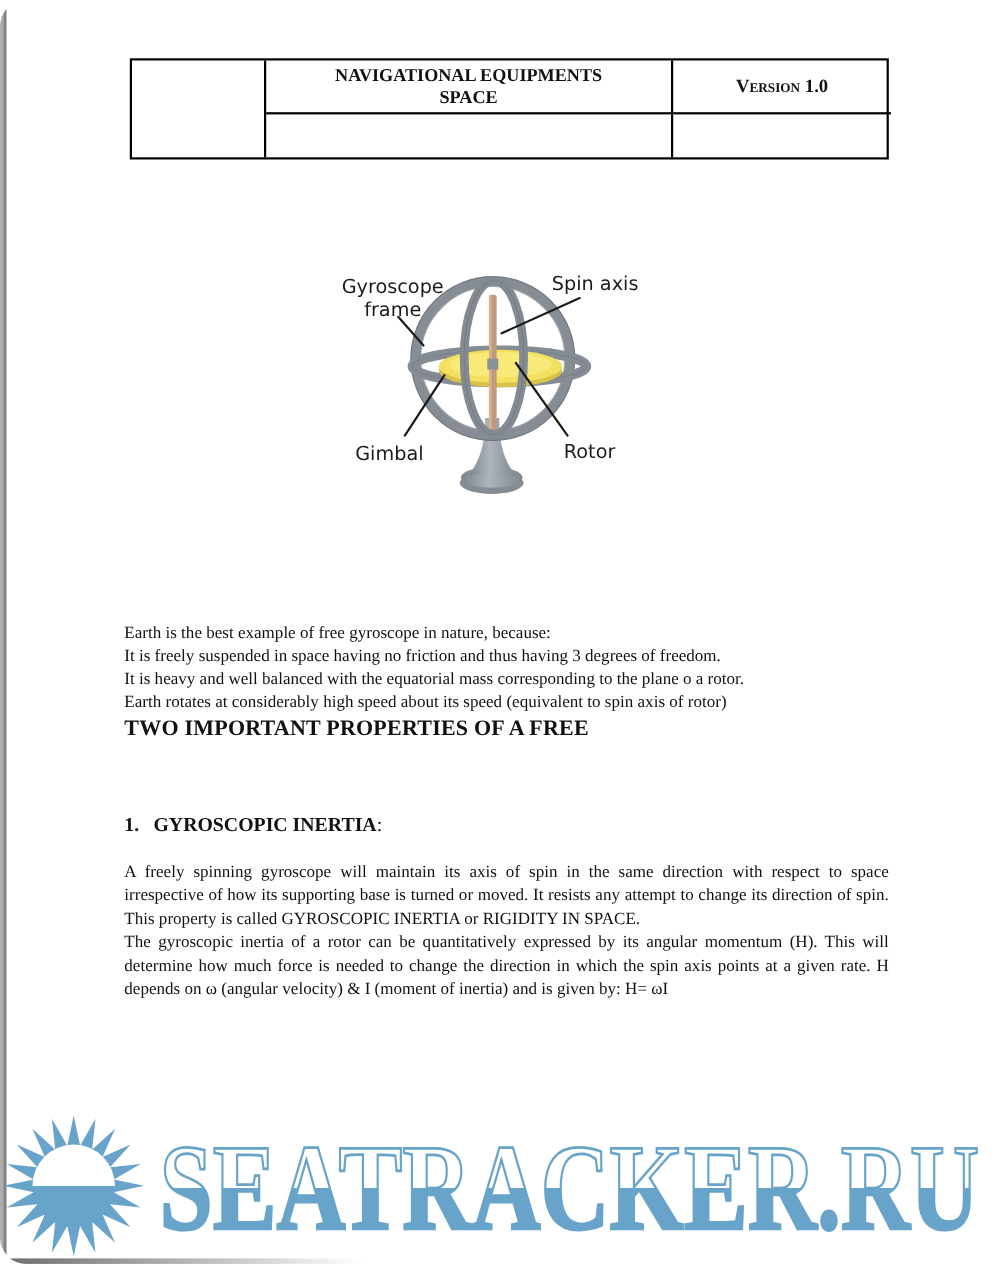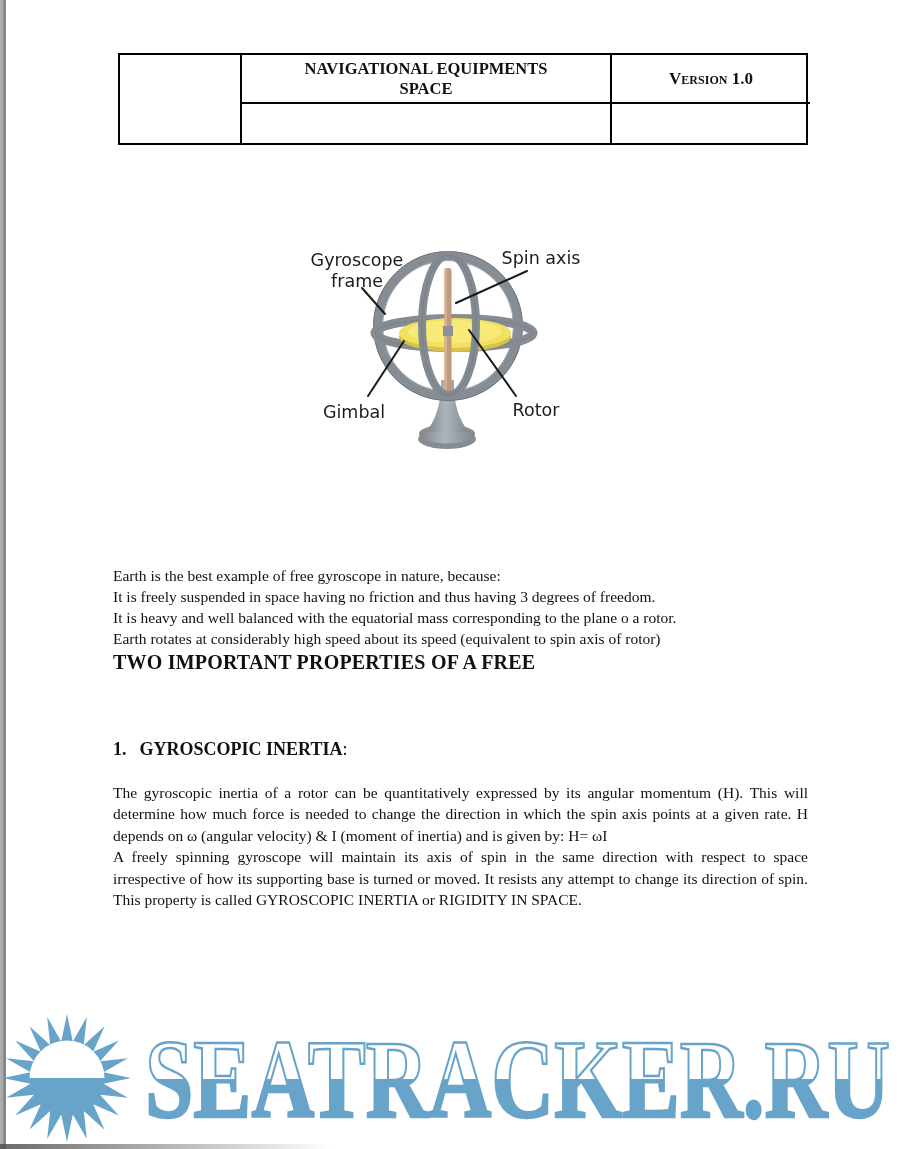--- a/index.html
+++ b/index.html
@@ -1,17 +1,17 @@
 <!DOCTYPE html>
 <html><head>
 <meta charset="utf-8">
 <style>
   html,body{margin:0;padding:0;background:#fff;}
   #page{position:relative;width:913px;height:1149px;background:#fff;overflow:hidden;
-        font-family:"Liberation Serif",serif;color:#111;}
+        font-family:"Liberation Serif",serif;color:#111;border-radius:24px;}
 
   
   #edge-strip{position:absolute;left:0;top:0;width:6px;height:1149px;
       background:linear-gradient(to right,#b0b0b0 0,#a8a8a8 3px,#7e7e7e 4px,#8c8c8c 6px);}
   
   #bottom-shadow{position:absolute;left:0;top:1144px;width:360px;height:5px;
       background:linear-gradient(to right,rgba(80,80,80,.85),rgba(80,80,80,0) 92%);}
 
   
   #header-table{position:absolute;left:118px;top:53px;width:690px;
@@ -135,22 +135,22 @@
 
   <div id="heading">
     <span>TWO IMPORTANT PROPERTIES OF A FREE</span><br>
   </div>
 
   <div id="section-title">
     <span class="sec-num">1.</span><span>GYROSCOPIC INERTIA</span><span class="sec-colon">:</span>
   </div>
 
   <div id="body-text">
+    <p>A freely spinning gyroscope will maintain its axis of spin in the same direction with respect to space irrespective of how its supporting base is turned or moved. It resists any attempt to change its direction of spin. This property is called GYROSCOPIC INERTIA or RIGIDITY IN SPACE.</p>
     <p>The gyroscopic inertia of a rotor can be quantitatively expressed by its angular momentum (H). This will determine how much force is needed to change the direction in which the spin axis points at a given rate. H depends on ω (angular velocity) &amp; I (moment of inertia) and is given by: H= ωI</p>
-    <p>A freely spinning gyroscope will maintain its axis of spin in the same direction with respect to space irrespective of how its supporting base is turned or moved. It resists any attempt to change its direction of spin. This property is called GYROSCOPIC INERTIA or RIGIDITY IN SPACE.</p>
   </div>
 
   <svg id="watermark" viewBox="0 0 913 140">
     <defs>
       <linearGradient id="halfFill" x1="0" y1="0" x2="0" y2="1">
         <stop offset="0" stop-color="#ffffff"></stop>
         <stop offset="0.5" stop-color="#ffffff"></stop>
         <stop offset="0.5" stop-color="#68a4ca"></stop>
         <stop offset="1" stop-color="#68a4ca"></stop>
       </linearGradient>

